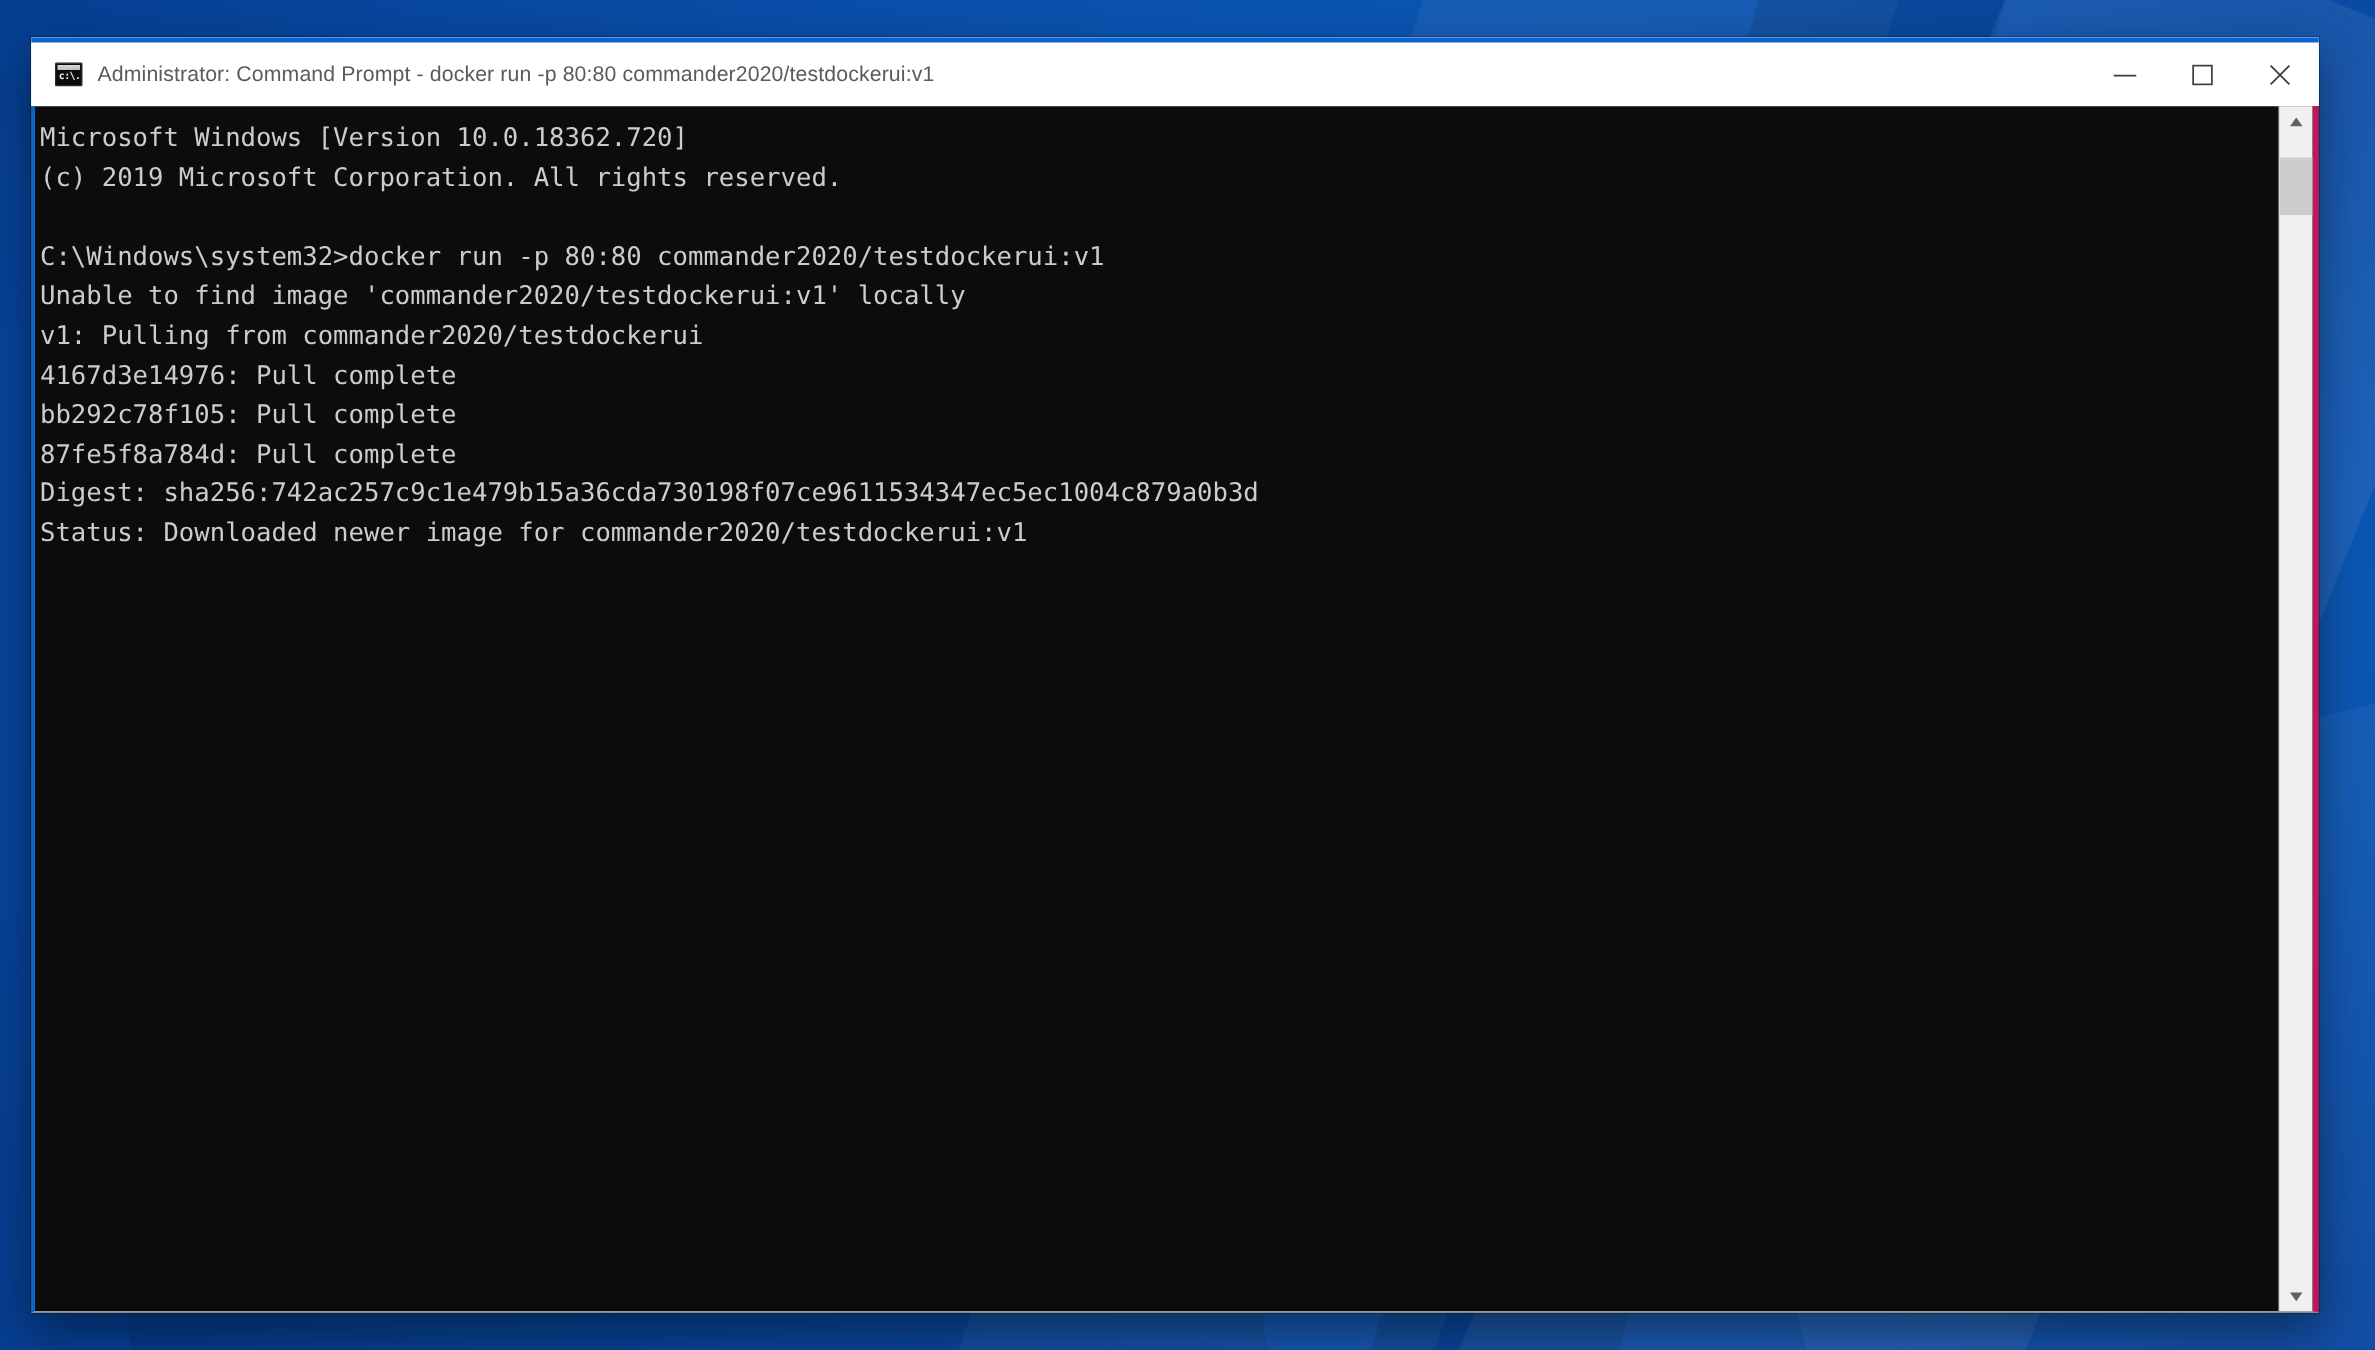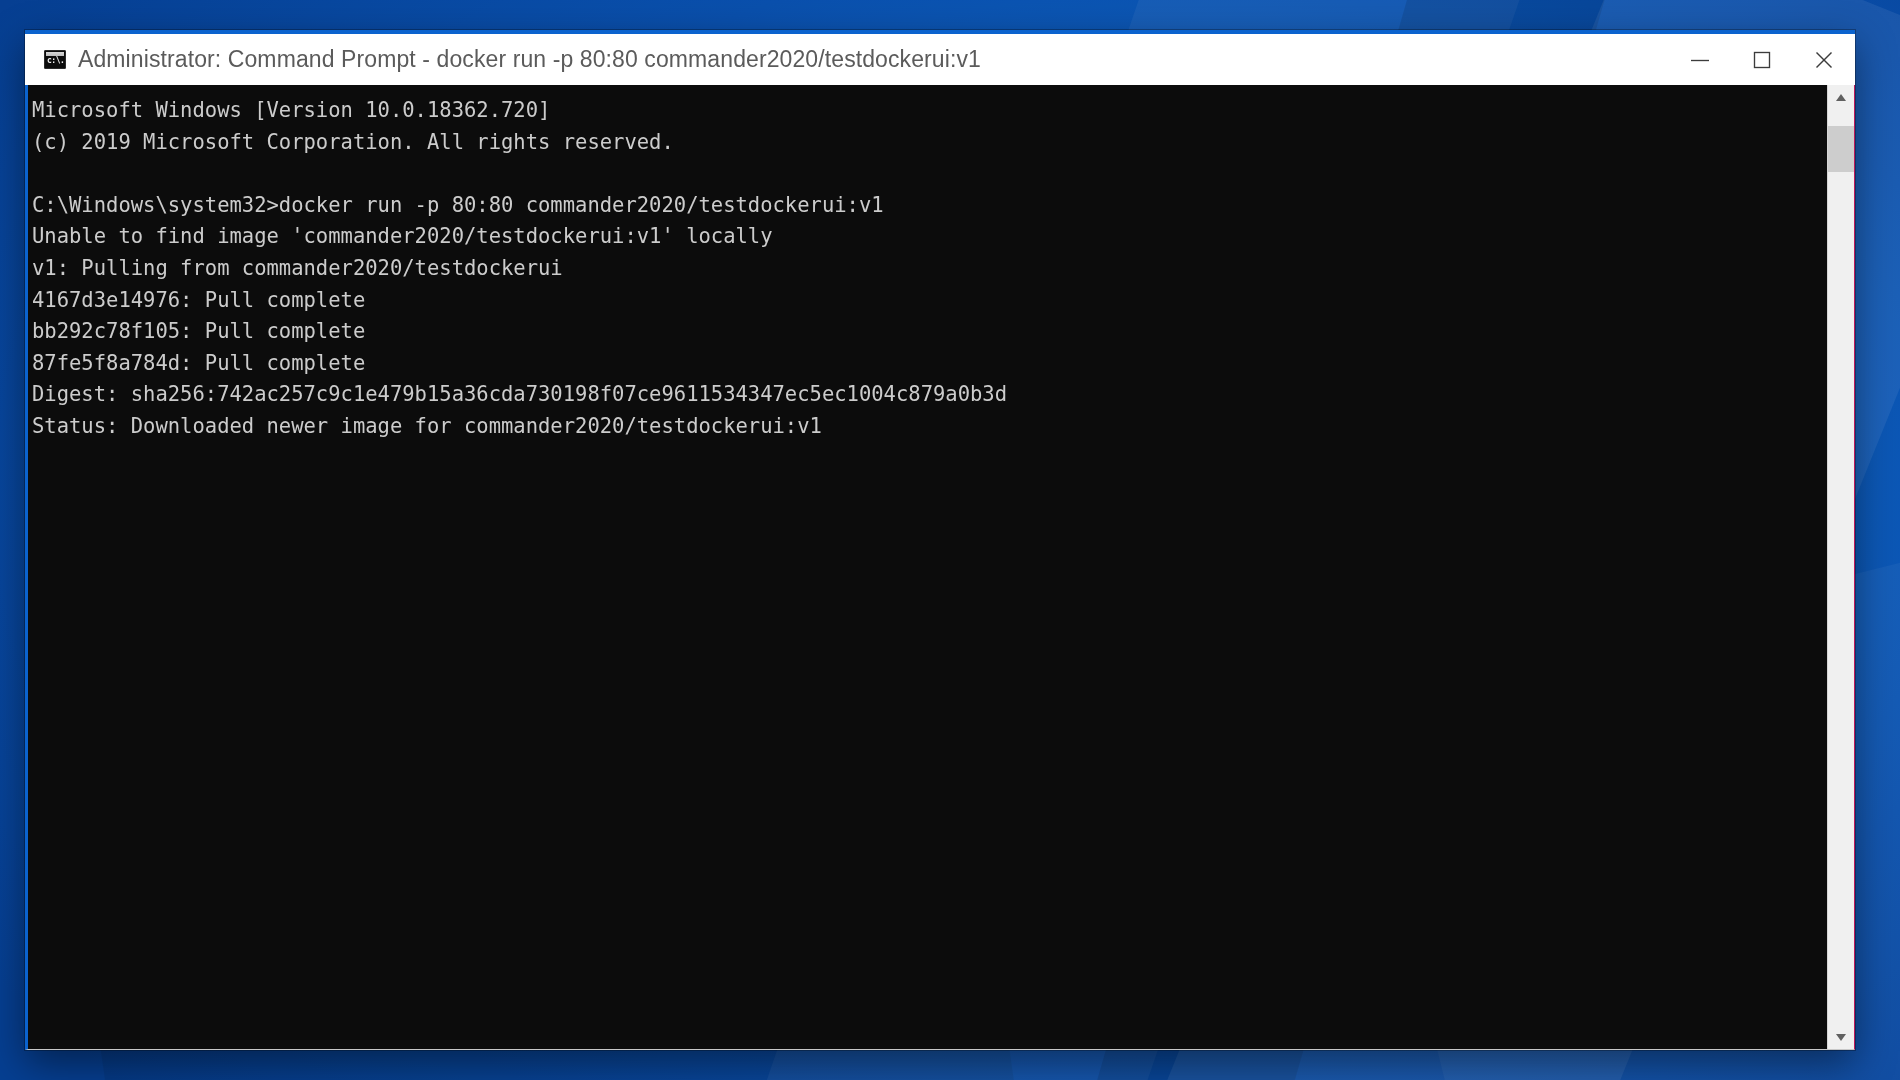--- a/index.html
+++ b/index.html
@@ -87,21 +87,21 @@
     left: 2px;
     top: 5px;
     font-family: "DejaVu Sans Mono", monospace;
     font-size: 8px;
     font-weight: bold;
     color: #f2f2f2;
     line-height: 10px;
     letter-spacing: -0.5px;
   }
   #window-title {
-    font-size: 23px;
+    font-size: 17px;
     color: #5b5b5b;
     font-family: "Liberation Sans", sans-serif;
     white-space: nowrap;
     overflow: hidden;
     letter-spacing: 0.1px;
   }
 
   
   #window-controls {
     margin-left: auto;
@@ -120,21 +120,21 @@
   }
   .win-btn svg { display: block; }
   .win-btn .stroke { stroke: #3c3c3c; stroke-width: 1.35; fill: none; }
 
   
   #console-area {
     flex: 1 1 auto;
     display: flex;
     background: #0c0c0c;
     border-left: 3px solid #0b63ce;
-    border-right: 1px solid #be185d;
+    border-right: 5px solid #be185d;
     border-bottom: 1px solid #c8c8c8;
     position: relative;
     overflow: hidden;
   }
 
   #console-text {
     flex: 1 1 auto;
     padding: 10px 0 0 4px;
     font-family: "DejaVu Sans Mono", "Liberation Mono", monospace;
     font-size: 20.5px;

